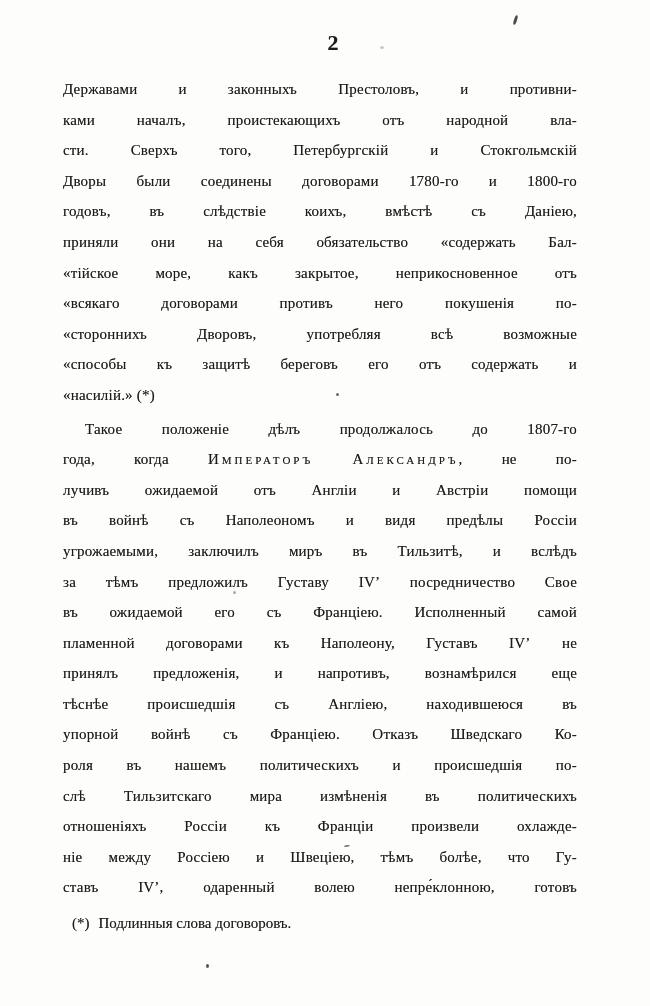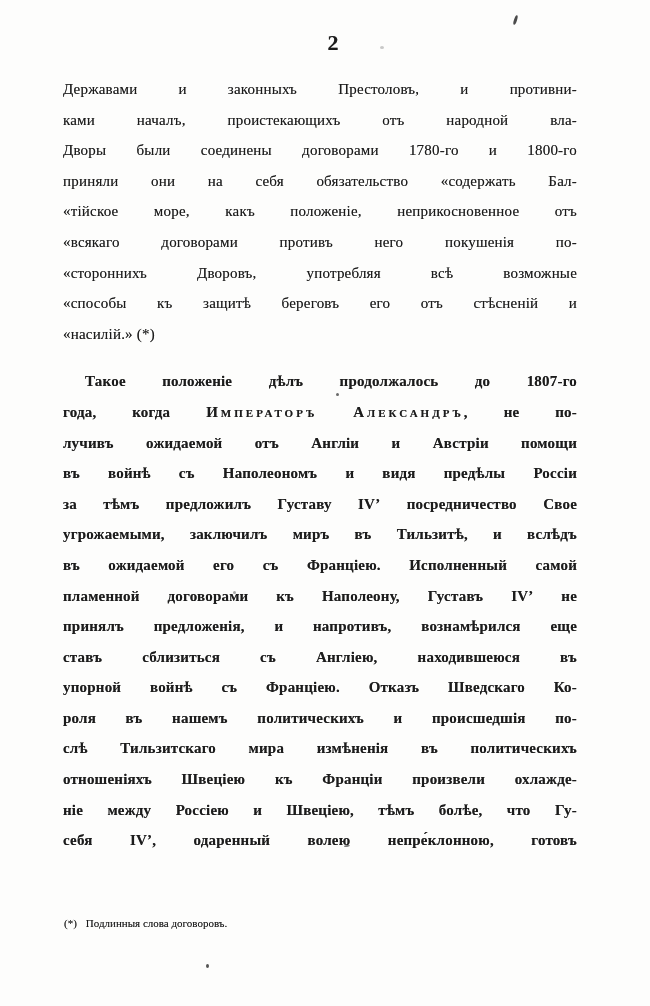--- a/index.html
+++ b/index.html
@@ -27,42 +27,42 @@
     font-weight: 700;
     text-shadow: 0 0 0.5px rgba(25,25,25,0.55);
   }
   .text-block {
     position: absolute;
     left: 63px;
     top: 74px;
     width: 514px;
     text-shadow: 0 0 0.5px rgba(25,25,25,0.55);
   }
-  .para + .para { margin-top: 17px; font-weight: bold; }
+  .para + .para { margin-top: 3px; }
   .line {
     font-size: 15px;
     line-height: 30.6px;
     height: 30.6px;
     letter-spacing: 0.2px;
     text-align: justify;
     text-align-last: justify;
     overflow: visible;
   }
   .line.noj { text-align-last: left; }
   .line.indent { text-indent: 22px; }
   .sc {
     font-variant: small-caps;
     letter-spacing: 3px;
   }
   .footnote {
     position: absolute;
-    left: 64px;
+    left: 72px;
     top: 912px;
     width: 500px;
-    font-size: 11px;
+    font-size: 15px;
     line-height: 22px;
     text-shadow: 0 0 0.4px rgba(25,25,25,0.5);
   }
   .footnote .marker { margin-right: 9px; }
   .speck {
     position: absolute;
     background: #2b2b2b;
     border-radius: 50%;
   }
 </style>
@@ -70,45 +70,47 @@
 <body>
 
 <div class="page">
 
   <div class="page-number">2</div>
 
   <div class="text-block">
       <div class="para">
         <div class="line">Державами и законныхъ Престоловъ, и противни-</div>
         <div class="line">ками началъ, проистекающихъ отъ народной вла-</div>
+        <div class="line">сти. Сверхъ того, Петербургскій и Стокгольмскій</div>
         <div class="line">Дворы были соединены договорами 1780-го и 1800-го</div>
+        <div class="line">годовъ, въ слѣдствіе коихъ, вмѣстѣ съ Даніею,</div>
         <div class="line">приняли они на себя обязательство «содержать Бал-</div>
-        <div class="line">«тійское море, какъ положеніе, неприкосновенное отъ</div>
+        <div class="line">«тійское море, какъ закрытое, неприкосновенное отъ</div>
         <div class="line">«всякаго договорами противъ него покушенія по-</div>
         <div class="line">«стороннихъ Дворовъ, употребляя всѣ возможные</div>
-        <div class="line">«способы къ защитѣ береговъ его отъ стѣсненій и</div>
+        <div class="line">«способы къ защитѣ береговъ его отъ содержать и</div>
         <div class="line noj">«насилій.» (*)</div>
       </div>
       <div class="para">
         <div class="line indent">Такое положеніе дѣлъ продолжалось до 1807-го</div>
         <div class="line"><span>года, когда </span><span class="sc">Императоръ</span><span> </span><span class="sc">Александръ</span><span>, не по-</span></div>
         <div class="line">лучивъ ожидаемой отъ Англіи и Австріи помощи</div>
         <div class="line">въ войнѣ съ Наполеономъ и видя предѣлы Россіи</div>
+        <div class="line">угрожаемыми, заключилъ миръ въ Тильзитѣ, и вслѣдъ</div>
         <div class="line">за тѣмъ предложилъ Густаву IVʼ посредничество Свое</div>
-        <div class="line">угрожаемыми, заключилъ миръ въ Тильзитѣ, и вслѣдъ</div>
         <div class="line">въ ожидаемой его съ Франціею. Исполненный самой</div>
         <div class="line">пламенной договорами къ Наполеону, Густавъ IVʼ не</div>
         <div class="line">принялъ предложенія, и напротивъ, вознамѣрился еще</div>
-        <div class="line">ставъ сблизиться съ Англіею, находившеюся въ</div>
+        <div class="line">тѣснѣе происшедшія съ Англіею, находившеюся въ</div>
         <div class="line">упорной войнѣ съ Франціею. Отказъ Шведскаго Ко-</div>
         <div class="line">роля въ нашемъ политическихъ и происшедшія по-</div>
         <div class="line">слѣ Тильзитскаго мира измѣненія въ политическихъ</div>
-        <div class="line">отношеніяхъ Швеціею къ Франціи произвели охлажде-</div>
+        <div class="line">отношеніяхъ Россіи къ Франціи произвели охлажде-</div>
         <div class="line">ніе между Россіею и Швеціею, тѣмъ болѣе, что Гу-</div>
-        <div class="line">себя IVʼ, одаренный волею непре́клонною, готовъ</div>
+        <div class="line">ставъ IVʼ, одаренный волею непре́клонною, готовъ</div>
       </div>
     </div>
 
   <div class="footnote">
     <span class="marker">(*)</span><span>Подлинныя слова договоровъ.</span>
   </div>
 
 </div>
 
 <div class="speck" style="left: 514px; top: 15px; width: 3px; height: 10px; opacity: 0.85; transform: rotate(18deg);"></div>

